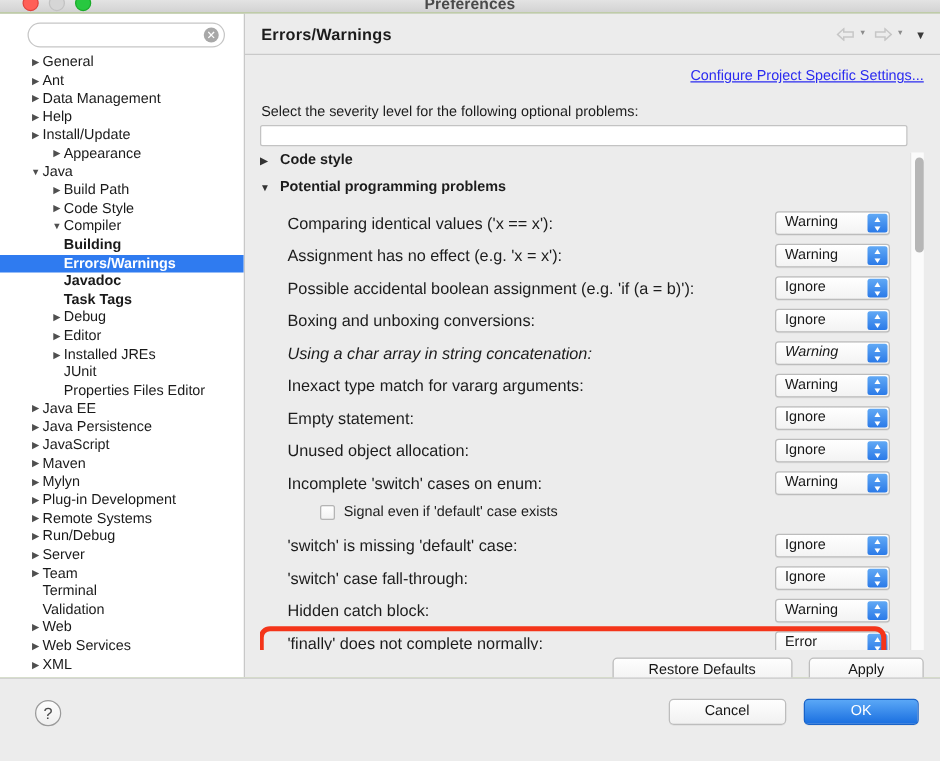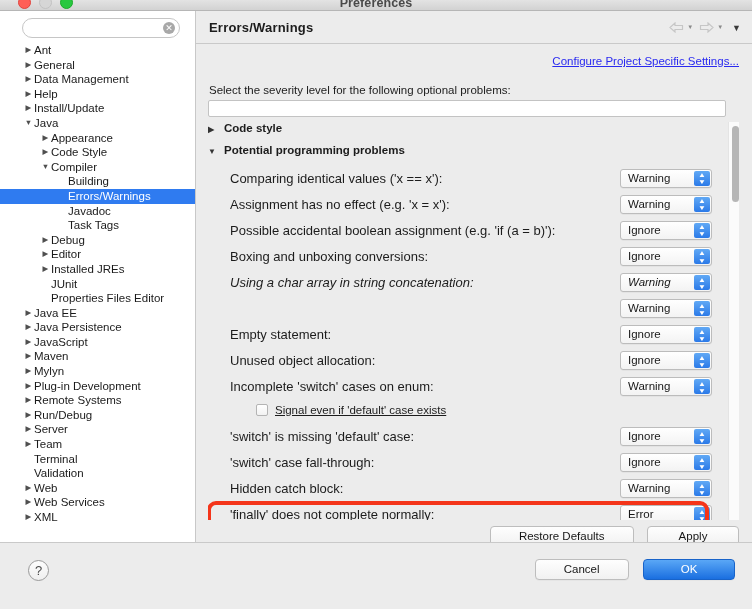--- a/index.html
+++ b/index.html
@@ -78,21 +78,21 @@
     line-height: 14.6px;
   }
   .tnode.sel { background: #2f7bf0; }
   .tnode.sel .tlabel { color: #ffffff; }
   .tlabel { display: inline-block; vertical-align: top; }
   .d0 { padding-left: 23px; }
   .d1 { padding-left: 40px; }
   .d2 { padding-left: 57px; }
   .d0.nw { padding-left: 34px; }
   .d1.nw { padding-left: 51px; }
-  .d2.nw { padding-left: 68px; }
+  .d2.nw { padding-left: 51px; font-weight: bold; }
 
   
   .panel {
     position: absolute; left: 196px; top: 11px;
     width: 556px; height: 531px;
     background: #ececec;
   }
   .panel-header {
     position: absolute; left: 0; top: 0; width: 556px; height: 33px;
     background: #ececec; border-bottom: 1px solid #c9c9c9;
@@ -144,21 +144,21 @@
   }
   .opt-label {
     position: absolute; left: 22px; top: 4px;
     font-size: 13px; color: #1c1c1c; white-space: nowrap;
   }
   .chk-row { position: absolute; left: 48px; top: 3px; display: flex; align-items: center; gap: 7px; }
   .chkbox {
     width: 12px; height: 12px; border: 1px solid #b4b4b4; border-radius: 2px;
     background: linear-gradient(to bottom,#ffffff,#f2f2f2);
   }
-  .chk-label { font-size: 11.5px; color: #1c1c1c; text-decoration: underline; }
+  .chk-label { font-size: 11.5px; color: #1c1c1c; }
 
   .combo {
     position: absolute; right: 14px; top: 2px;
     width: 92px; height: 19px;
     background: linear-gradient(to bottom,#ffffff,#f3f3f3);
     border: 1px solid #bcbcbc; border-radius: 3px;
     box-shadow: 0 .5px .5px rgba(0,0,0,.07);
   }
   .combo .cval {
     position: absolute; left: 7px; top: 2px;
@@ -244,27 +244,28 @@
     </div>
     <div class="title-text">Preferences</div>
   </div>
 
   <div class="sidebar">
     <div class="searchwrap">
       <input class="searchfield" type="text" value="" style="">
       <div class="clear-icon">✕</div>
     </div>
     <div class="tree" id="tree">
+        <div class="tnode d0"><span class="tw">▶</span><span class="tlabel">General</span></div>
         <div class="tnode d0"><span class="tw">▶</span><span class="tlabel">Ant</span></div>
-        <div class="tnode d0"><span class="tw">▶</span><span class="tlabel">General</span></div>
         <div class="tnode d0"><span class="tw">▶</span><span class="tlabel">Data Management</span></div>
         <div class="tnode d0"><span class="tw">▶</span><span class="tlabel">Help</span></div>
         <div class="tnode d0"><span class="tw">▶</span><span class="tlabel">Install/Update</span></div>
+        <div class="tnode d1"><span class="tw">▶</span><span class="tlabel">Appearance</span></div>
         <div class="tnode d0"><span class="tw">▼</span><span class="tlabel">Java</span></div>
-        <div class="tnode d1"><span class="tw">▶</span><span class="tlabel">Appearance</span></div>
+        <div class="tnode d1"><span class="tw">▶</span><span class="tlabel">Build Path</span></div>
         <div class="tnode d1"><span class="tw">▶</span><span class="tlabel">Code Style</span></div>
         <div class="tnode d1"><span class="tw">▼</span><span class="tlabel">Compiler</span></div>
         <div class="tnode d2 nw"><span class="tlabel">Building</span></div>
         <div class="tnode d2 nw sel"><span class="tlabel">Errors/Warnings</span></div>
         <div class="tnode d2 nw"><span class="tlabel">Javadoc</span></div>
         <div class="tnode d2 nw"><span class="tlabel">Task Tags</span></div>
         <div class="tnode d1"><span class="tw">▶</span><span class="tlabel">Debug</span></div>
         <div class="tnode d1"><span class="tw">▶</span><span class="tlabel">Editor</span></div>
         <div class="tnode d1"><span class="tw">▶</span><span class="tlabel">Installed JREs</span></div>
         <div class="tnode d1 nw"><span class="tlabel">JUnit</span></div>
@@ -354,20 +355,21 @@
           <div class="opt-label">Using a char array in string concatenation:</div>
           <div class="combo">
             <span class="cval">Warning</span>
             <div class="carrows">
               <span>▲</span>
               <span>▼</span>
             </div>
           </div>
         </div>
         <div class="row" style="top: 175px;">
+          <div class="opt-label">Inexact type match for vararg arguments:</div>
           <div class="combo">
             <span class="cval">Warning</span>
             <div class="carrows">
               <span>▲</span>
               <span>▼</span>
             </div>
           </div>
         </div>
         <div class="row" style="top: 201px;">
           <div class="opt-label">Empty statement:</div>

